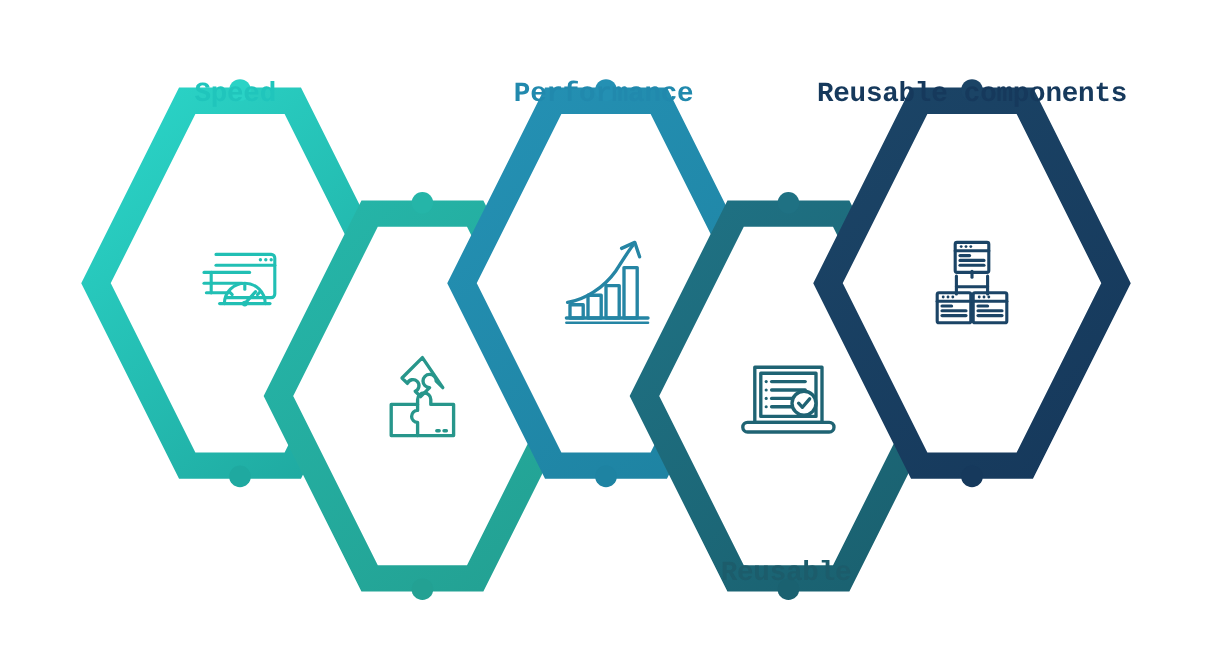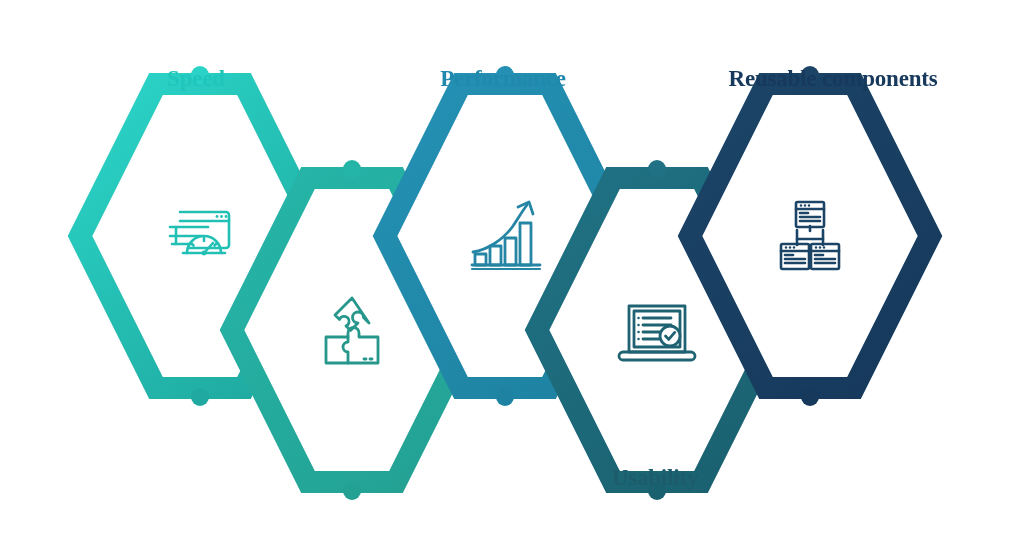--- a/index.html
+++ b/index.html
@@ -23,21 +23,21 @@
   }
   #hexsvg {
     position: absolute;
     left: 0;
     top: 0;
     width: 1024px;
     height: 559px;
   }
   .hex-label {
     position: absolute;
-    font-family: Liberation Serif, serif;
+    font-family: Liberation Mono, monospace;
     font-weight: bold;
     font-size: 23px;
     letter-spacing: -0.2px;
     white-space: nowrap;
     transform: translateX(-50%);
     line-height: 1;
   }
   .icon-wrap {
     position: absolute;
     width: 100px;
@@ -113,22 +113,22 @@
         <circle cx="505" cy="397" r="9" fill="#1E83A2"></circle>
         <circle cx="657" cy="169" r="9" fill="#1F7183"></circle>
         <circle cx="657" cy="491" r="9" fill="#1A6170"></circle>
         <circle cx="810" cy="75" r="9" fill="#1B4466"></circle>
         <circle cx="810" cy="397" r="9" fill="#16395C"></circle>
       </g>
   </svg>
 
   <div class="hex-label" style="left: 196px; top: 67px; color: rgb(32, 197, 188);">Speed</div>
   <div class="hex-label" style="left: 503px; top: 67px; color: rgb(33, 137, 173);">Performance</div>
-  <div class="hex-label" style="left: 655px; top: 466px; color: rgb(28, 92, 107);">Usability</div>
-  <div class="hex-label" style="left: 810px; top: 67px; color: rgb(22, 57, 92); margin-left: 23px;">Reusable components</div>
+  <div class="hex-label" style="left: 655px; top: 466px; color: rgb(28, 92, 107);">Reusable</div>
+  <div class="hex-label" style="left: 810px; top: 67px; color: rgb(22, 57, 92);">Reusable components</div>
 
   <div class="icon-wrap" style="left: 200px; top: 236px;">
     <svg viewBox="0 0 100 100" fill="none" stroke="#21BFB4" stroke-width="2.6" stroke-linecap="round" stroke-linejoin="round">
       <path d="M30 26 H76 a3 3 0 0 1 3 3 V59 a3 3 0 0 1 -3 3 H38"></path>
       <path d="M30 35 H79"></path>
       <circle cx="67" cy="30.5" r="1.4" fill="#21BFB4" stroke="none"></circle>
       <circle cx="71.5" cy="30.5" r="1.4" fill="#21BFB4" stroke="none"></circle>
       <circle cx="76" cy="30.5" r="1.4" fill="#21BFB4" stroke="none"></circle>
       <path d="M20 41 H58"></path>
       <path d="M26 41 V50"></path>

